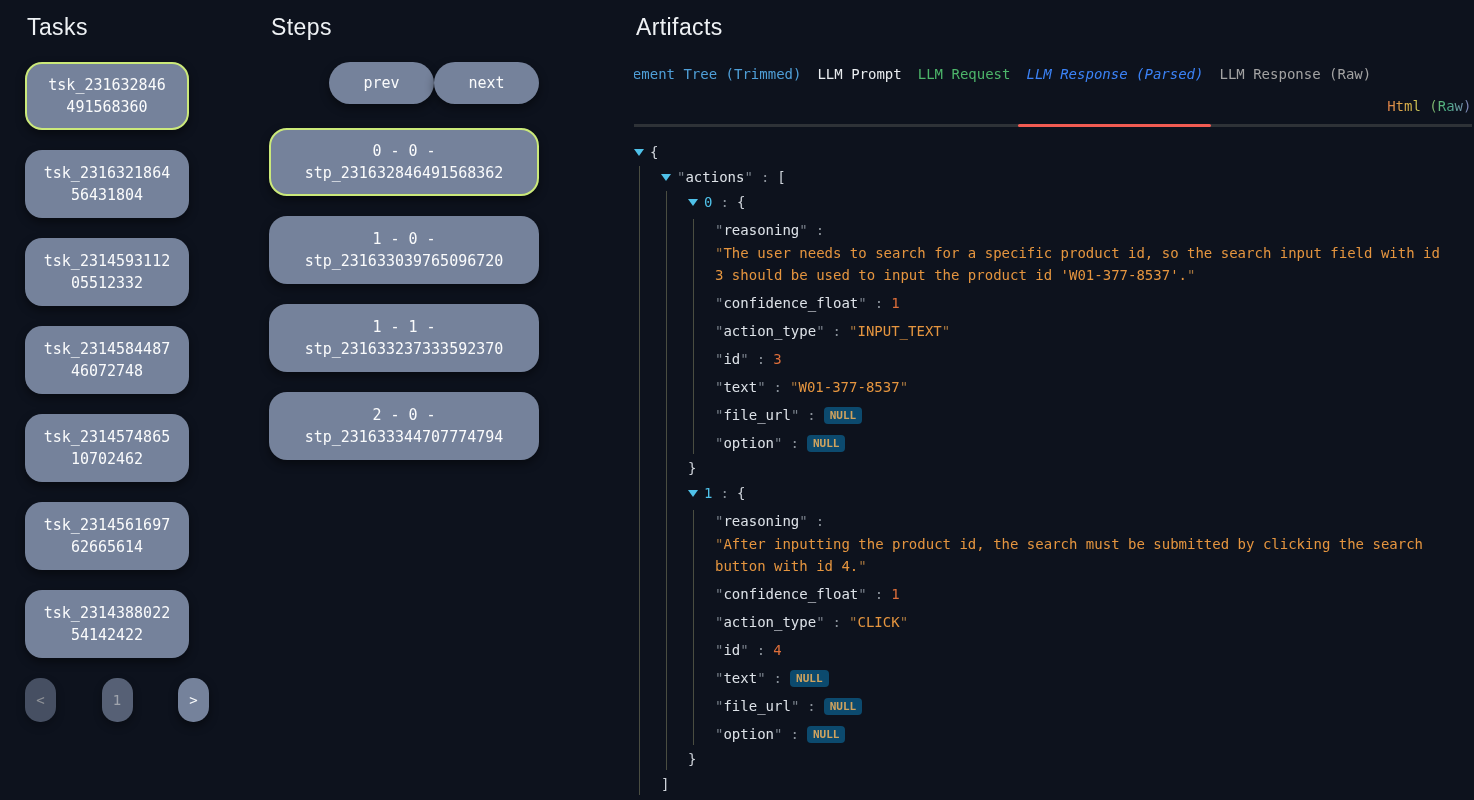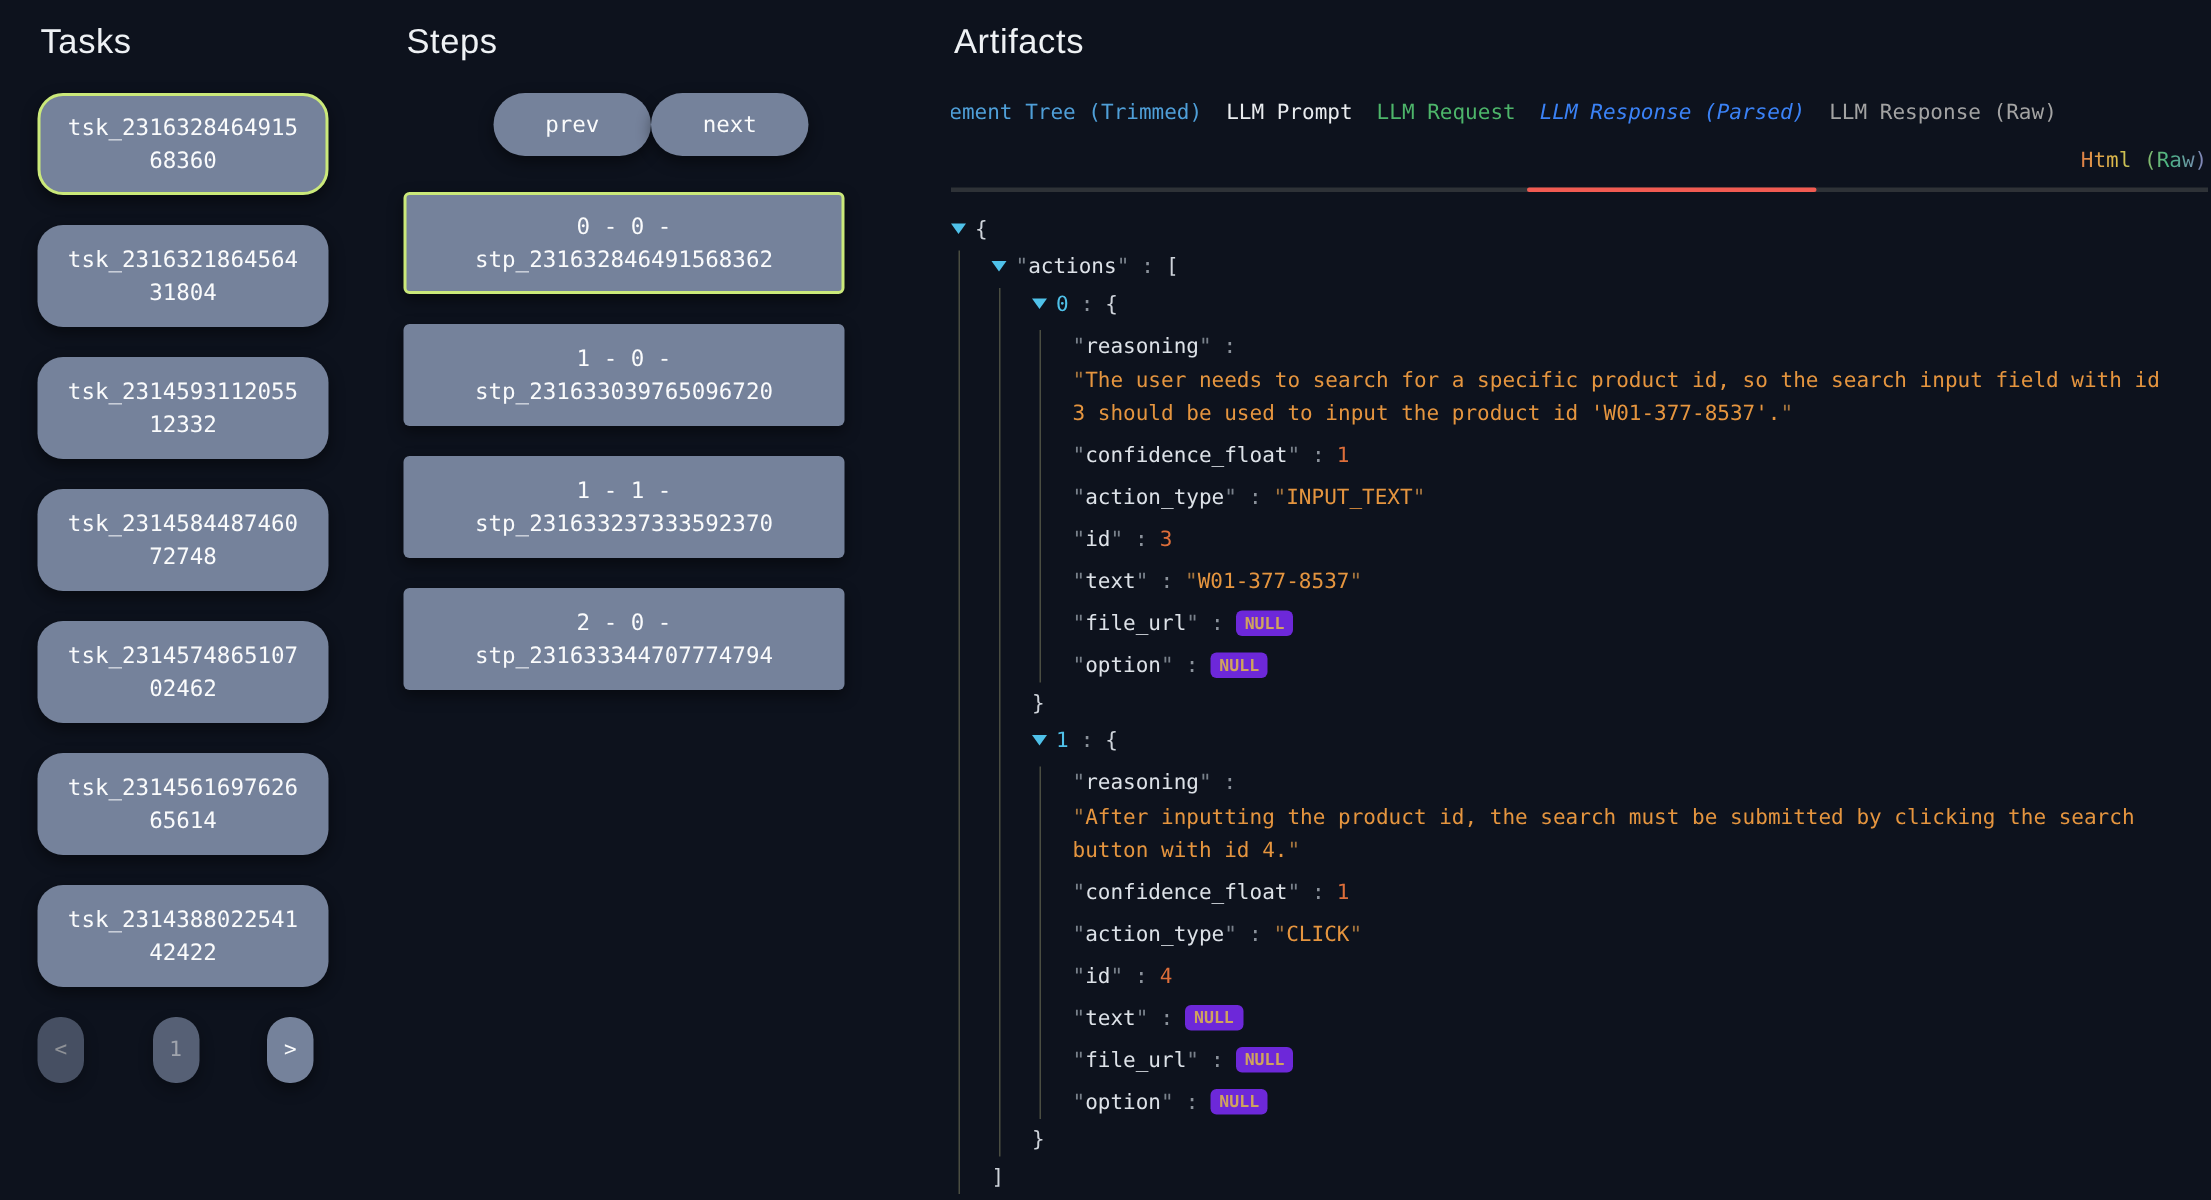--- a/index.html
+++ b/index.html
@@ -22,25 +22,25 @@
 
   
   .btn {
     background:#75829b; color:#fafbfc;
     display:flex; align-items:center; justify-content:center;
     text-align:center; cursor:pointer;
     box-shadow:0 4px 10px rgba(0,0,0,.45);
     font-size:15px; line-height:22px;
   }
   .task-btn {
-    width:194px; height:68px; border-radius:17px; margin-bottom:20px;
+    width:164px; height:68px; border-radius:17px; margin-bottom:20px;
     padding:0 17px; word-break:break-all;
   }
   .step-btn {
-    width:294px; height:68px; border-radius:4px; margin-bottom:20px;
+    width:270px; height:68px; border-radius:18px; margin-bottom:20px;
     padding:0 16px;
   }
   .btn.selected { border:2.5px solid #cbe97a; }
   .nav-btn { width:105px; height:42px; border-radius:21px; }
   .steps-nav { display:flex; justify-content:flex-end; margin-bottom:24px; }
 
   .pagination { display:flex; justify-content:space-between; width:184px; margin-top:16px; }
   .pg-btn {
     width:31px; height:44px; border-radius:15px; font-size:14px;
   }
@@ -80,21 +80,21 @@
   .brace { color:#ced3da; }
   .idx   { color:#4fc1e9; }
   .num   { color:#dd6e3a; }
   .str   { color:#e5953f; }
   .sq    { color:#a5753e; }
   .value-block {
     margin-top:1px; max-width:730px; white-space:normal;
     color:#e5953f; line-height:22px;
   }
   .null-badge {
-    display:inline-block; background:#6d28d9; color:#d0a35e;
+    display:inline-block; background:#0c4a6e; color:#d0a35e;
     font-size:11px; font-weight:bold; line-height:13px;
     padding:2px 6px; border-radius:4px; vertical-align:1px;
   }
 </style>
 </head>
 <body>
 
 <div class="panel panel-tasks">
   <h1 class="section-title">Tasks</h1>
   <div class="btn task-btn selected">tsk_231632846491568360</div>

